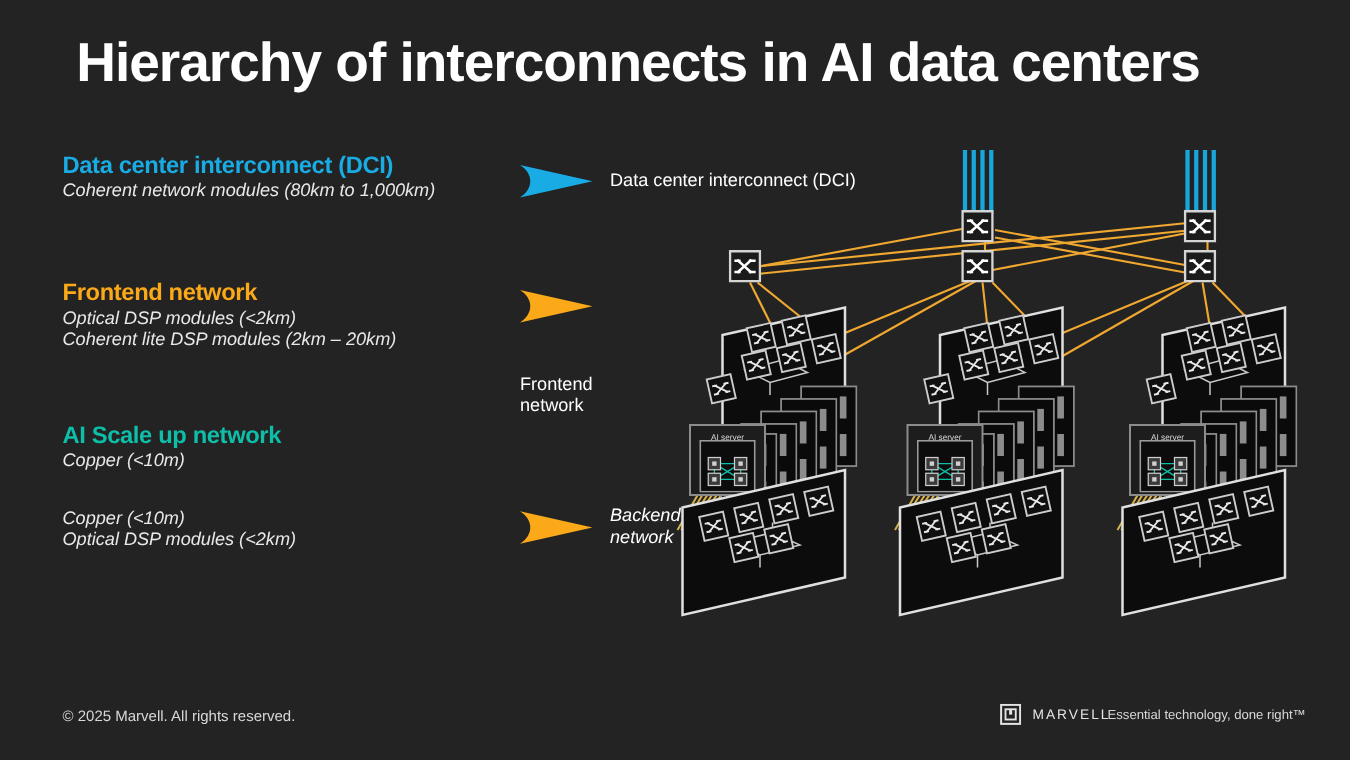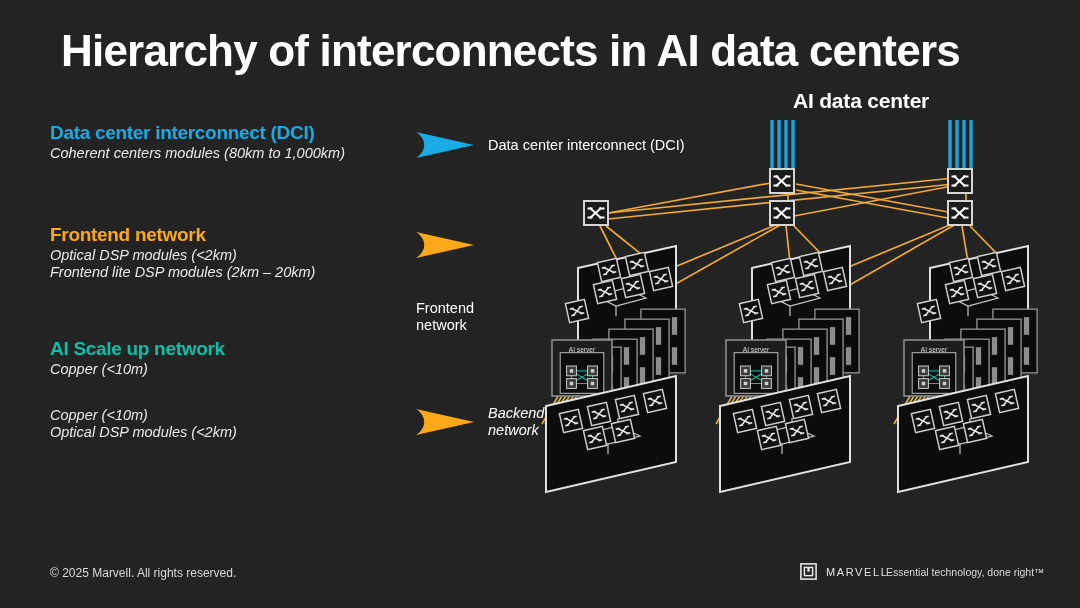--- a/index.html
+++ b/index.html
@@ -59,33 +59,32 @@
   
   .diagram{position:absolute;left:0;top:0;width:1080px;height:608px;pointer-events:none;}
 </style>
 </head>
 <body>
 
 <div class="slide">
 
   <div class="title">Hierarchy of interconnects in AI data centers</div>
 
-  <div class="adc-heading">AI data center</div>
 
   <div class="legend">
 
     <div class="lg" style="top:0px;">
       <div class="lg-title c-blue">Data center interconnect (DCI)</div>
-      <div class="lg-sub">Coherent centers modules (80km to 1,000km)</div>
+      <div class="lg-sub">Coherent network modules (80km to 1,000km)</div>
     </div>
 
     <div class="lg" style="top:102px;">
       <div class="lg-title c-orange">Frontend network</div>
       <div class="lg-sub">Optical DSP modules (&lt;2km)</div>
-      <div class="lg-sub">Frontend lite DSP modules (2km – 20km)</div>
+      <div class="lg-sub">Coherent lite DSP modules (2km – 20km)</div>
     </div>
 
     <div class="lg" style="top:216px;">
       <div class="lg-title c-teal">AI Scale up network</div>
       <div class="lg-sub">Copper (&lt;10m)</div>
     </div>
 
     <div class="lg" style="top:285px;">
       <div class="lg-sub">Copper (&lt;10m)</div>
       <div class="lg-sub">Optical DSP modules (&lt;2km)</div>

